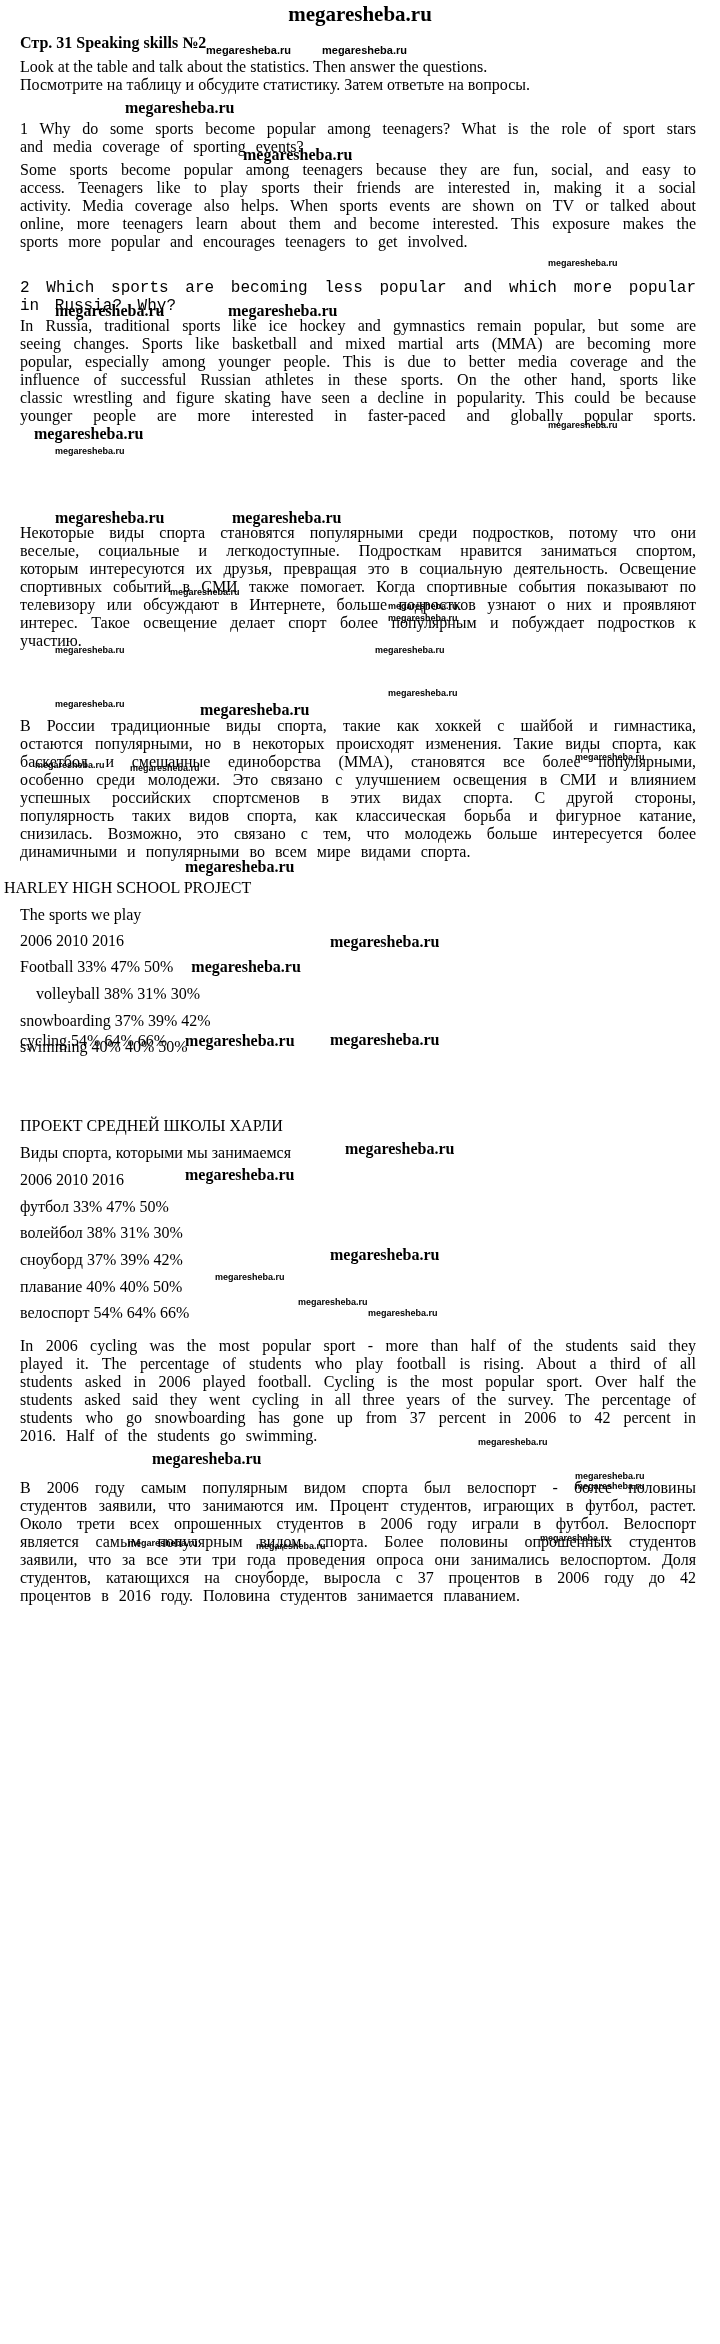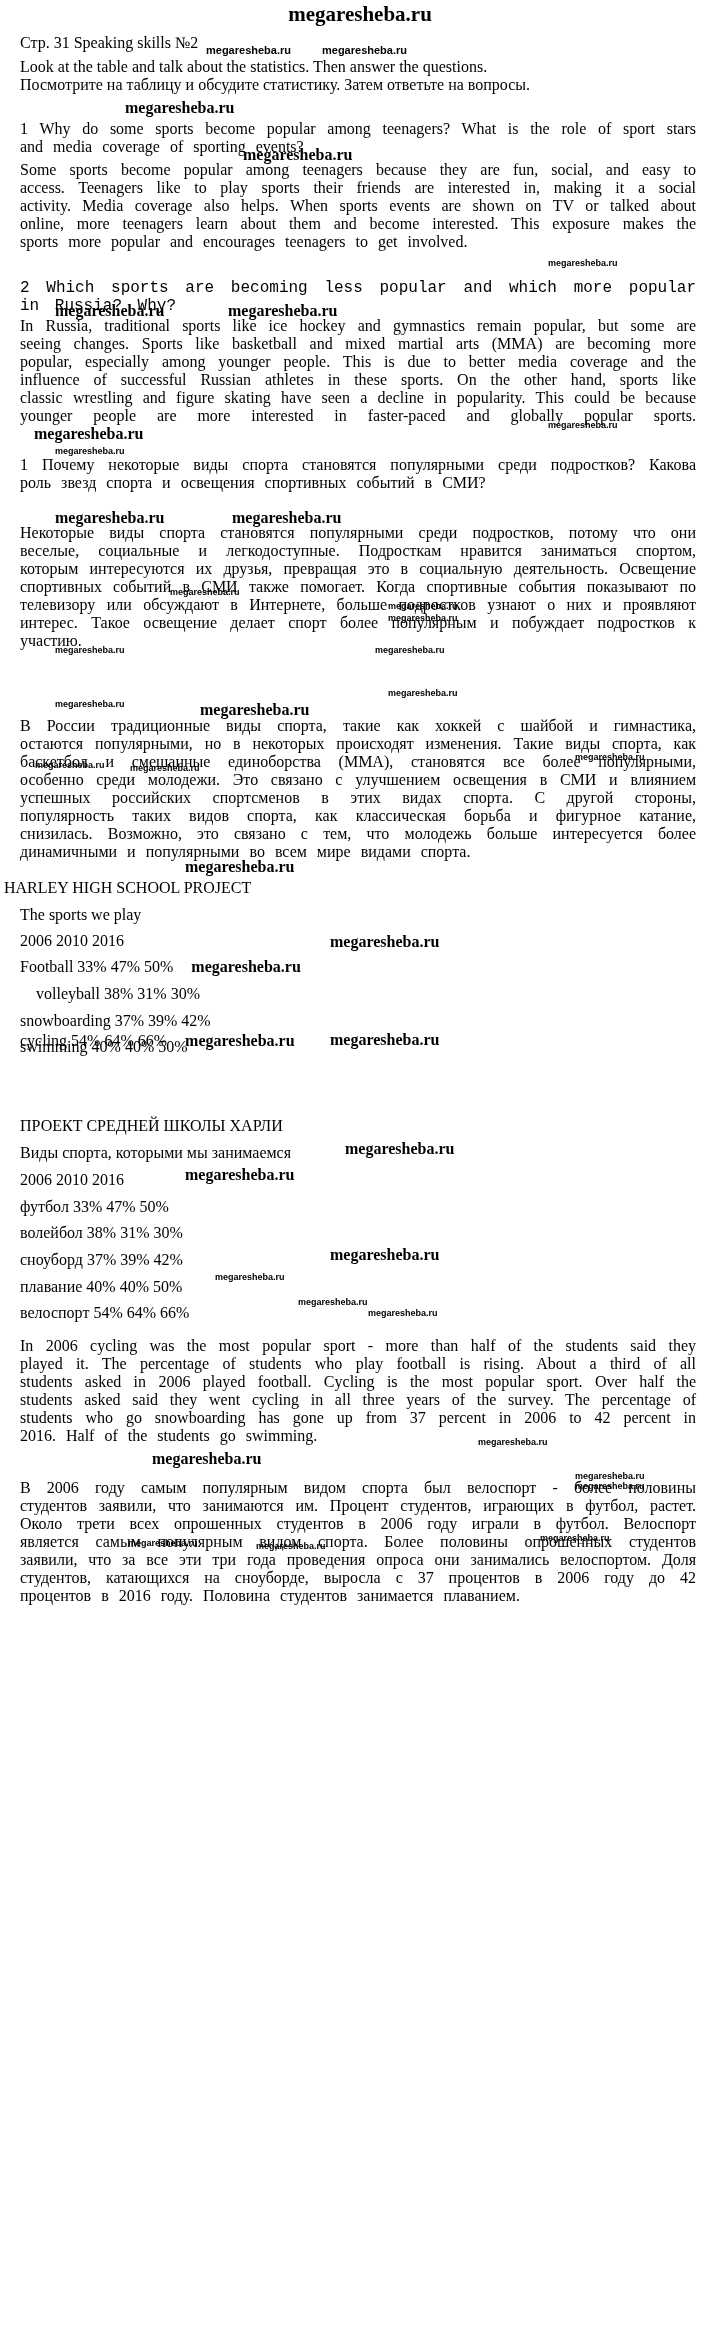--- a/index.html
+++ b/index.html
@@ -5,21 +5,21 @@
   * { margin:0; padding:0; box-sizing:border-box; }
   html,body { background:#ffffff; }
   .page {
     position:relative; width:720px; height:2344px; margin:0 auto;
     background:#fff; color:#000; overflow:hidden;
     font-family:"Liberation Serif", serif;
   }
   .abs { position:absolute; }
   .t  { font-size:16px; line-height:18px; }
   .j  { text-align:justify; word-spacing:6px; }
-  .b  { font-weight:normal; }
+  .b  { font-weight:bold; }
   .hdr { top:2px; left:0; width:720px; text-align:center; font-size:21px; font-weight:bold; }
   .ftr { top:2303px; left:0; width:720px; text-align:center; font-size:21px; font-weight:bold; }
   .wmb { font-size:16px; font-weight:bold; white-space:nowrap; line-height:17px; }
   .wmb-in { font-size:16px; font-weight:bold; margin-left:14px; white-space:nowrap; }
   .wms { font-family:"Liberation Sans", sans-serif; font-size:9px; font-weight:bold; white-space:nowrap; line-height:10px; }
   .wms2 { font-size:11px; line-height:12px; }
   .row { white-space:nowrap;text-align:center; }
 </style>
 </head>
 <body>
@@ -48,21 +48,20 @@
   <span class="abs wmb" style="top:302px;left:55px;">megaresheba.ru</span>
   <span class="abs wmb" style="top:302px;left:228px;">megaresheba.ru</span>
   <div class="abs t j" style="top:317px;left:20px;width:676px;">
     <span>In Russia, traditional sports like ice hockey and gymnastics remain popular, but some are seeing changes. Sports like basketball and mixed martial arts (MMA) are becoming more popular, especially among younger people. This is due to better media coverage and the influence of successful Russian athletes in these sports. On the other hand, sports like classic wrestling and figure skating have seen a decline in popularity. This could be because younger people are more interested in faster-paced and globally popular sports.</span>
     <span class="wmb-in">megaresheba.ru</span>
   </div>
   <span class="abs wms" style="top:420px;left:548px;">megaresheba.ru</span>
 
   <span class="abs wms" style="top:446px;left:55px;">megaresheba.ru</span>
 
-  <div class="abs t j" style="top:456px;left:20px;width:676px;">1 Почему некоторые виды спорта становятся популярными среди подростков? Какова роль звезд спорта и освещения спортивных событий в СМИ?</div>
   <span class="abs wmb" style="top:509px;left:55px;">megaresheba.ru</span>
   <span class="abs wmb" style="top:509px;left:232px;">megaresheba.ru</span>
   <div class="abs t j" style="top:524px;left:20px;width:676px;">Некоторые виды спорта становятся популярными среди подростков, потому что они веселые, социальные и легкодоступные. Подросткам нравится заниматься спортом, которым интересуются их друзья, превращая это в социальную деятельность. Освещение спортивных событий в СМИ также помогает. Когда спортивные события показывают по телевизору или обсуждают в Интернете, больше подростков узнают о них и проявляют интерес. Такое освещение делает спорт более популярным и побуждает подростков к участию.</div>
 
   <span class="abs wms" style="top:587px;left:170px;">megaresheba.ru</span>
   <span class="abs wms" style="top:601px;left:388px;">megaresheba.ru</span>
   <span class="abs wms" style="top:613px;left:388px;">megaresheba.ru</span>
   <span class="abs wms" style="top:645px;left:55px;">megaresheba.ru</span>
   <span class="abs wms" style="top:645px;left:375px;">megaresheba.ru</span>
 

